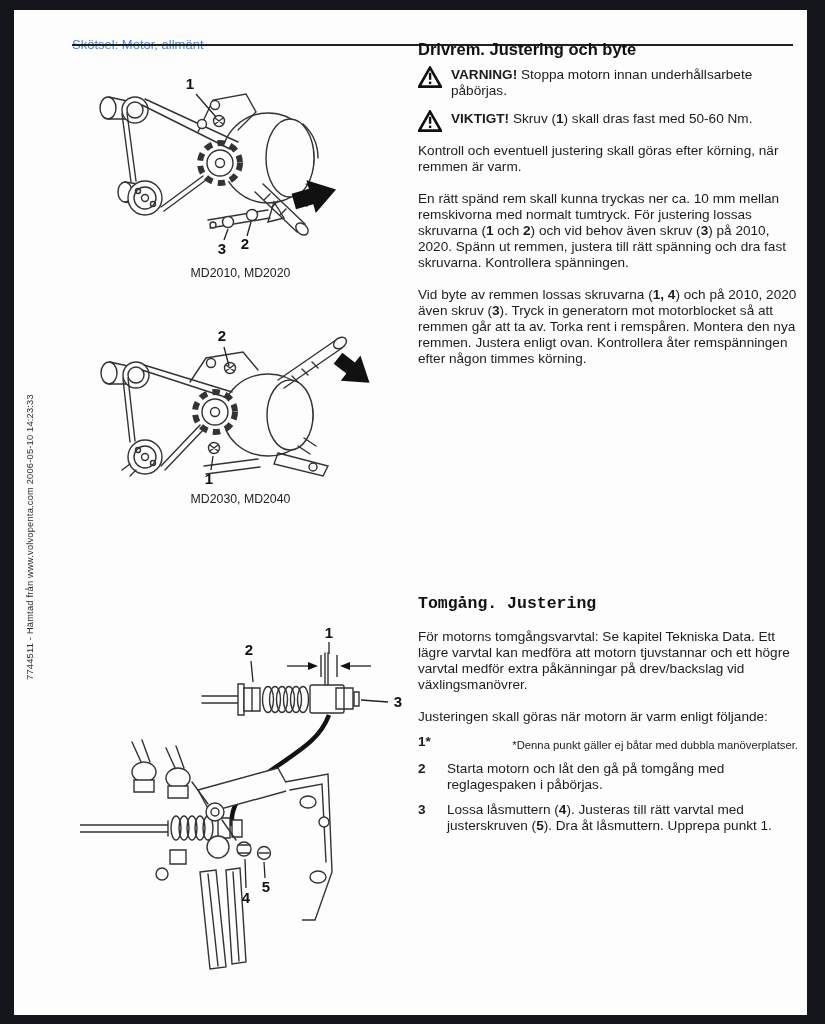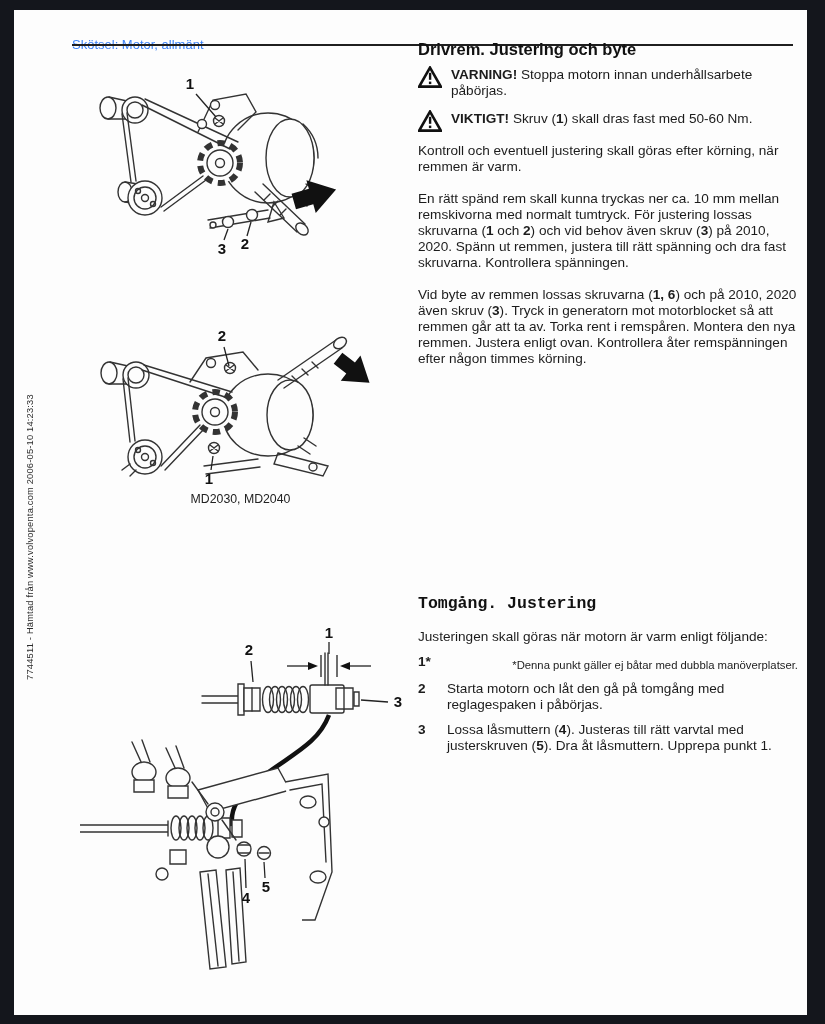--- a/index.html
+++ b/index.html
@@ -121,20 +121,21 @@
         <circle class="lnw" cx="135" cy="153" r="3"></circle>
       </g>
 
       <path class="leader" d="M118,22 L138,45"></path>
       <text class="lbl" x="112" y="17" text-anchor="middle">1</text>
       <path class="leader" d="M146,168 L150,157"></path>
       <text class="lbl" x="144" y="182" text-anchor="middle">3</text>
       <path class="leader" d="M169,164 L173,150"></path>
       <text class="lbl" x="167" y="177" text-anchor="middle">2</text>
     </svg>
+    <div class="fig-cap">MD2010, MD2020</div>
   </div>
 
   <div class="fig" id="fig2">
     <svg width="325" height="168" viewBox="0 0 325 168">
       <g>
         <ellipse class="lnw" cx="190" cy="97" rx="45" ry="41"></ellipse>
         <ellipse class="lnw" cx="212" cy="97" rx="23" ry="35"></ellipse>
         <path class="ln" d="M200,135 L250,148 L245,158 L196,146 Z"></path>
         <circle class="lnw" cx="235" cy="149" r="4"></circle>
         <path class="ln" d="M226,120 L238,128 M220,128 L232,136"></path>
@@ -283,25 +284,26 @@
     <div class="warn">
       <svg class="wicon" width="24" height="22" viewBox="0 0 24 22">
         <path d="M12 1.6 L22.8 20.6 L1.2 20.6 Z" fill="#fff" stroke="#111" stroke-width="2.6" stroke-linejoin="miter"></path>
         <rect x="10.9" y="6.8" width="2.4" height="7" fill="#111"></rect>
         <rect x="10.9" y="15.6" width="2.4" height="2.5" fill="#111"></rect>
       </svg>
       <p><b>VIKTIGT!</b> Skruv (<b>1</b>) skall dras fast med 50-60 Nm.</p>
     </div>
     <p>Kontroll och eventuell justering skall göras efter körning, när remmen är varm.</p>
     <p>En rätt spänd rem skall kunna tryckas ner ca. 10 mm mellan remskivorna med normalt tumtryck. För justering lossas skruvarna (<b>1</b> och <b>2</b>) och vid behov även skruv (<b>3</b>) på 2010, 2020. Spänn ut remmen, justera till rätt spänning och dra fast skruvarna. Kontrollera spänningen.</p>
-    <p>Vid byte av remmen lossas skruvarna (<b>1, 6</b>) och på 2010, 2020 även skruv (<b>3</b>). Tryck in generatorn mot motorblocket så att remmen går att ta av. Torka rent i remspåren. Montera den nya remmen. Justera enligt ovan. Kontrollera åter remspänningen efter någon timmes körning.</p>
+    <p>Vid byte av remmen lossas skruvarna (<b>1, 4</b>) och på 2010, 2020 även skruv (<b>3</b>). Tryck in generatorn mot motorblocket så att remmen går att ta av. Torka rent i remspåren. Montera den nya remmen. Justera enligt ovan. Kontrollera åter remspänningen efter någon timmes körning.</p>
   </div>
 
   <div class="col-right" id="sec-tomgang">
     <h2>Tomgång. Justering</h2>
+    <p>För motorns tomgångsvarvtal: Se kapitel Tekniska Data. Ett lägre varvtal kan medföra att motorn tjuvstannar och ett högre varvtal medför extra påkänningar på drev/backslag vid växlingsmanövrer.</p>
     <p>Justeringen skall göras när motorn är varm enligt följande:</p>
 
     <div class="li">
       <span class="num">1*</span>
       <div class="li-body">
         <p class="footnote">*Denna punkt gäller ej båtar med dubbla manöverplatser.</p>
       </div>
     </div>
 
     <div class="li">

